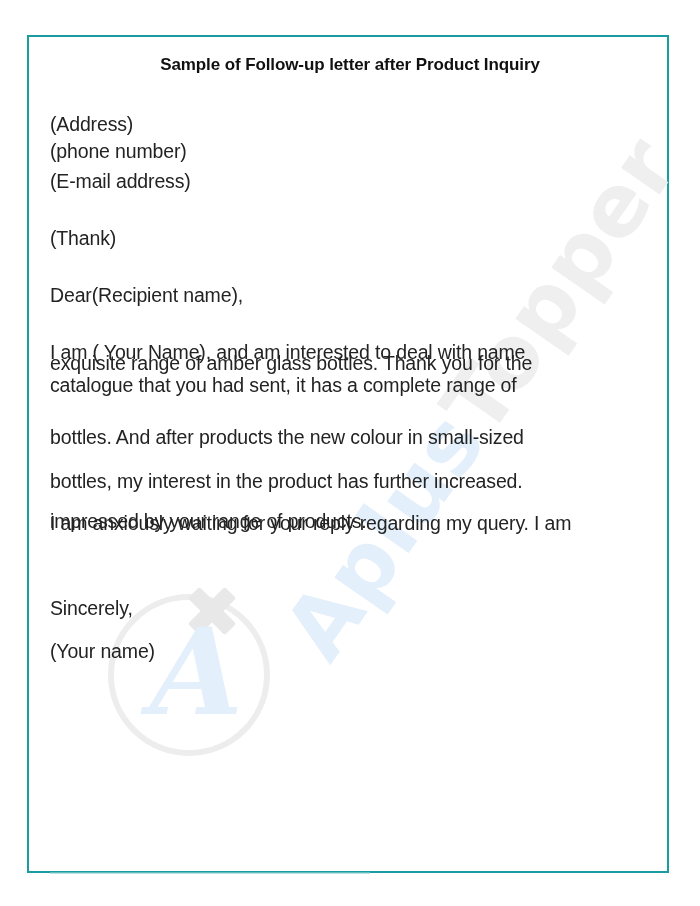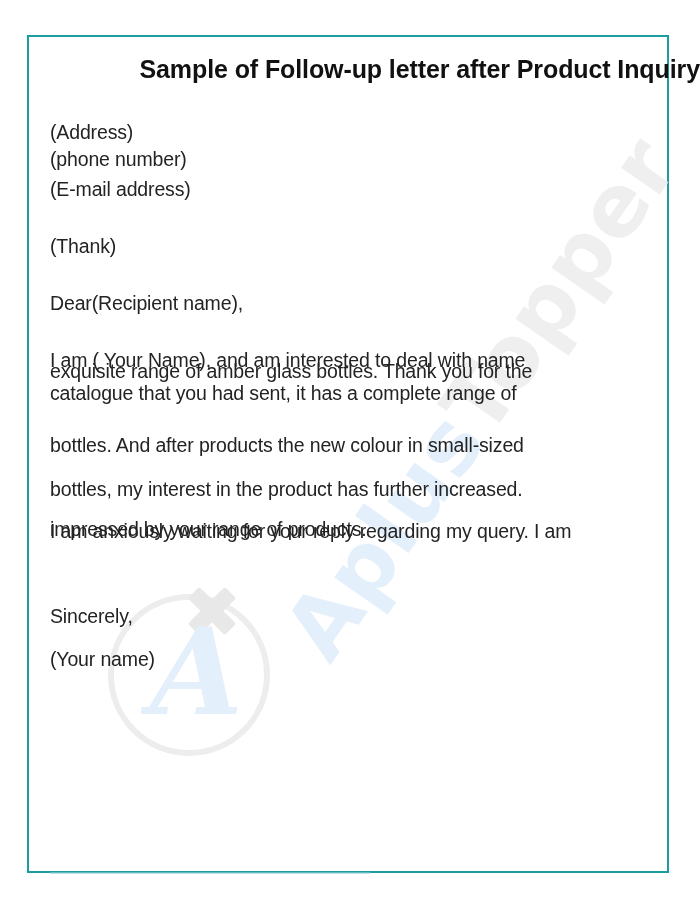--- a/index.html
+++ b/index.html
@@ -91,35 +91,34 @@
       position: absolute;
       left: 0;
       top: 0;
       width: 700px;
     }
     .title {
       position: absolute;
       top: 55px;
       left: 0;
       width: 700px;
-      text-align: right;
+      text-align: center;
       font-weight: bold;
-      font-size: 25px;
+      font-size: 17px;
       color: #111;
       letter-spacing: -0.1px;
     }
     .line {
       position: absolute;
       left: 50px;
       font-size: 19.5px;
       color: #232323;
       white-space: nowrap;
       line-height: 1;
       letter-spacing: -0.15px;
-      margin-top: 8px;
     }
   </style>
 </head>
 <body>
 
 <div class="frame"></div>
 <div class="frame-shadow"></div>
 
 <div class="wm-circle"></div>
 <div class="wm-plus"></div>

